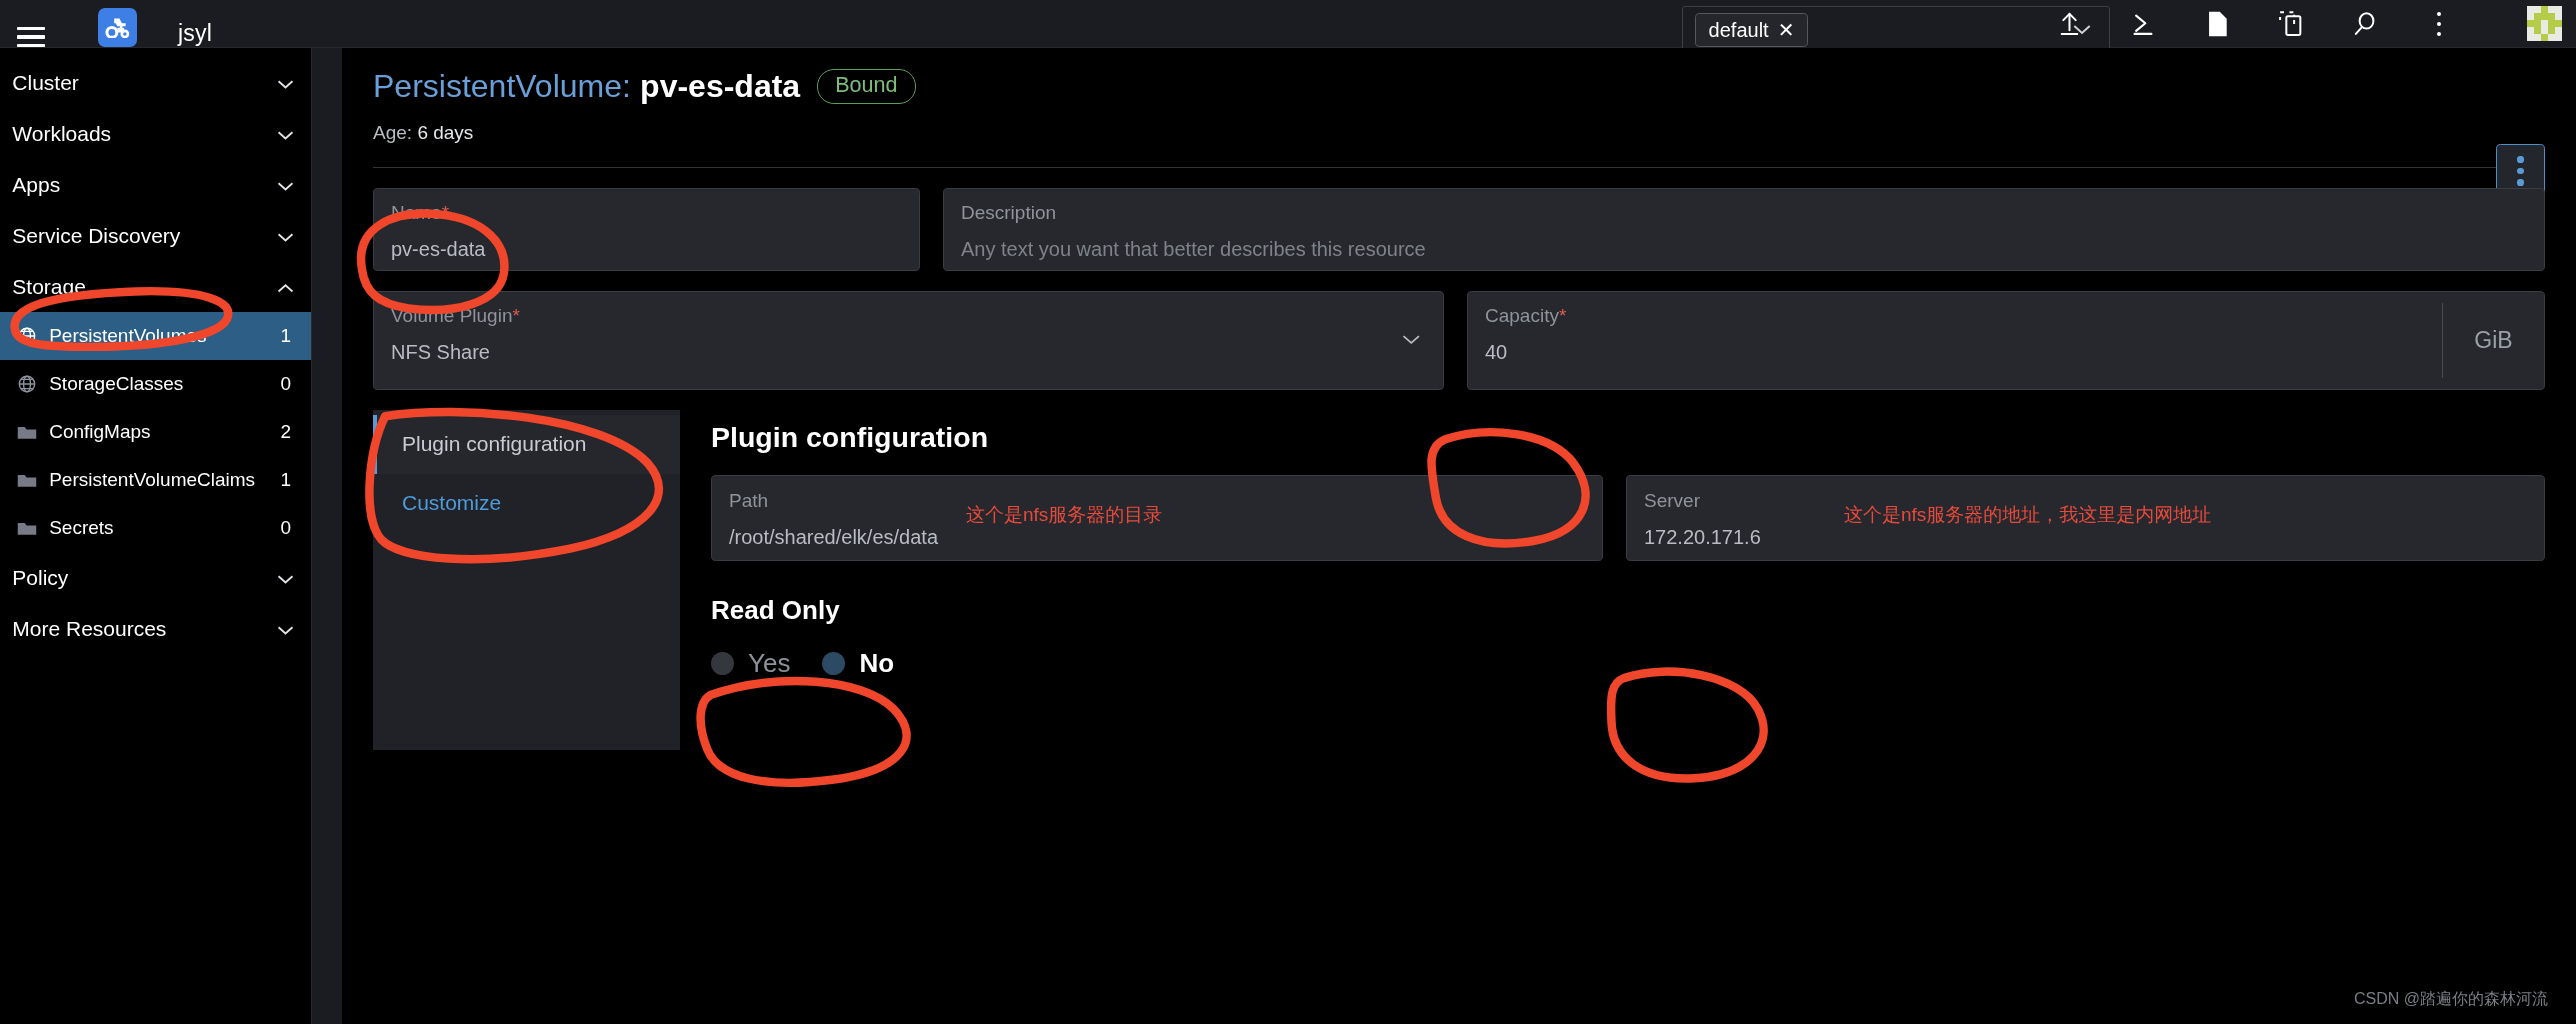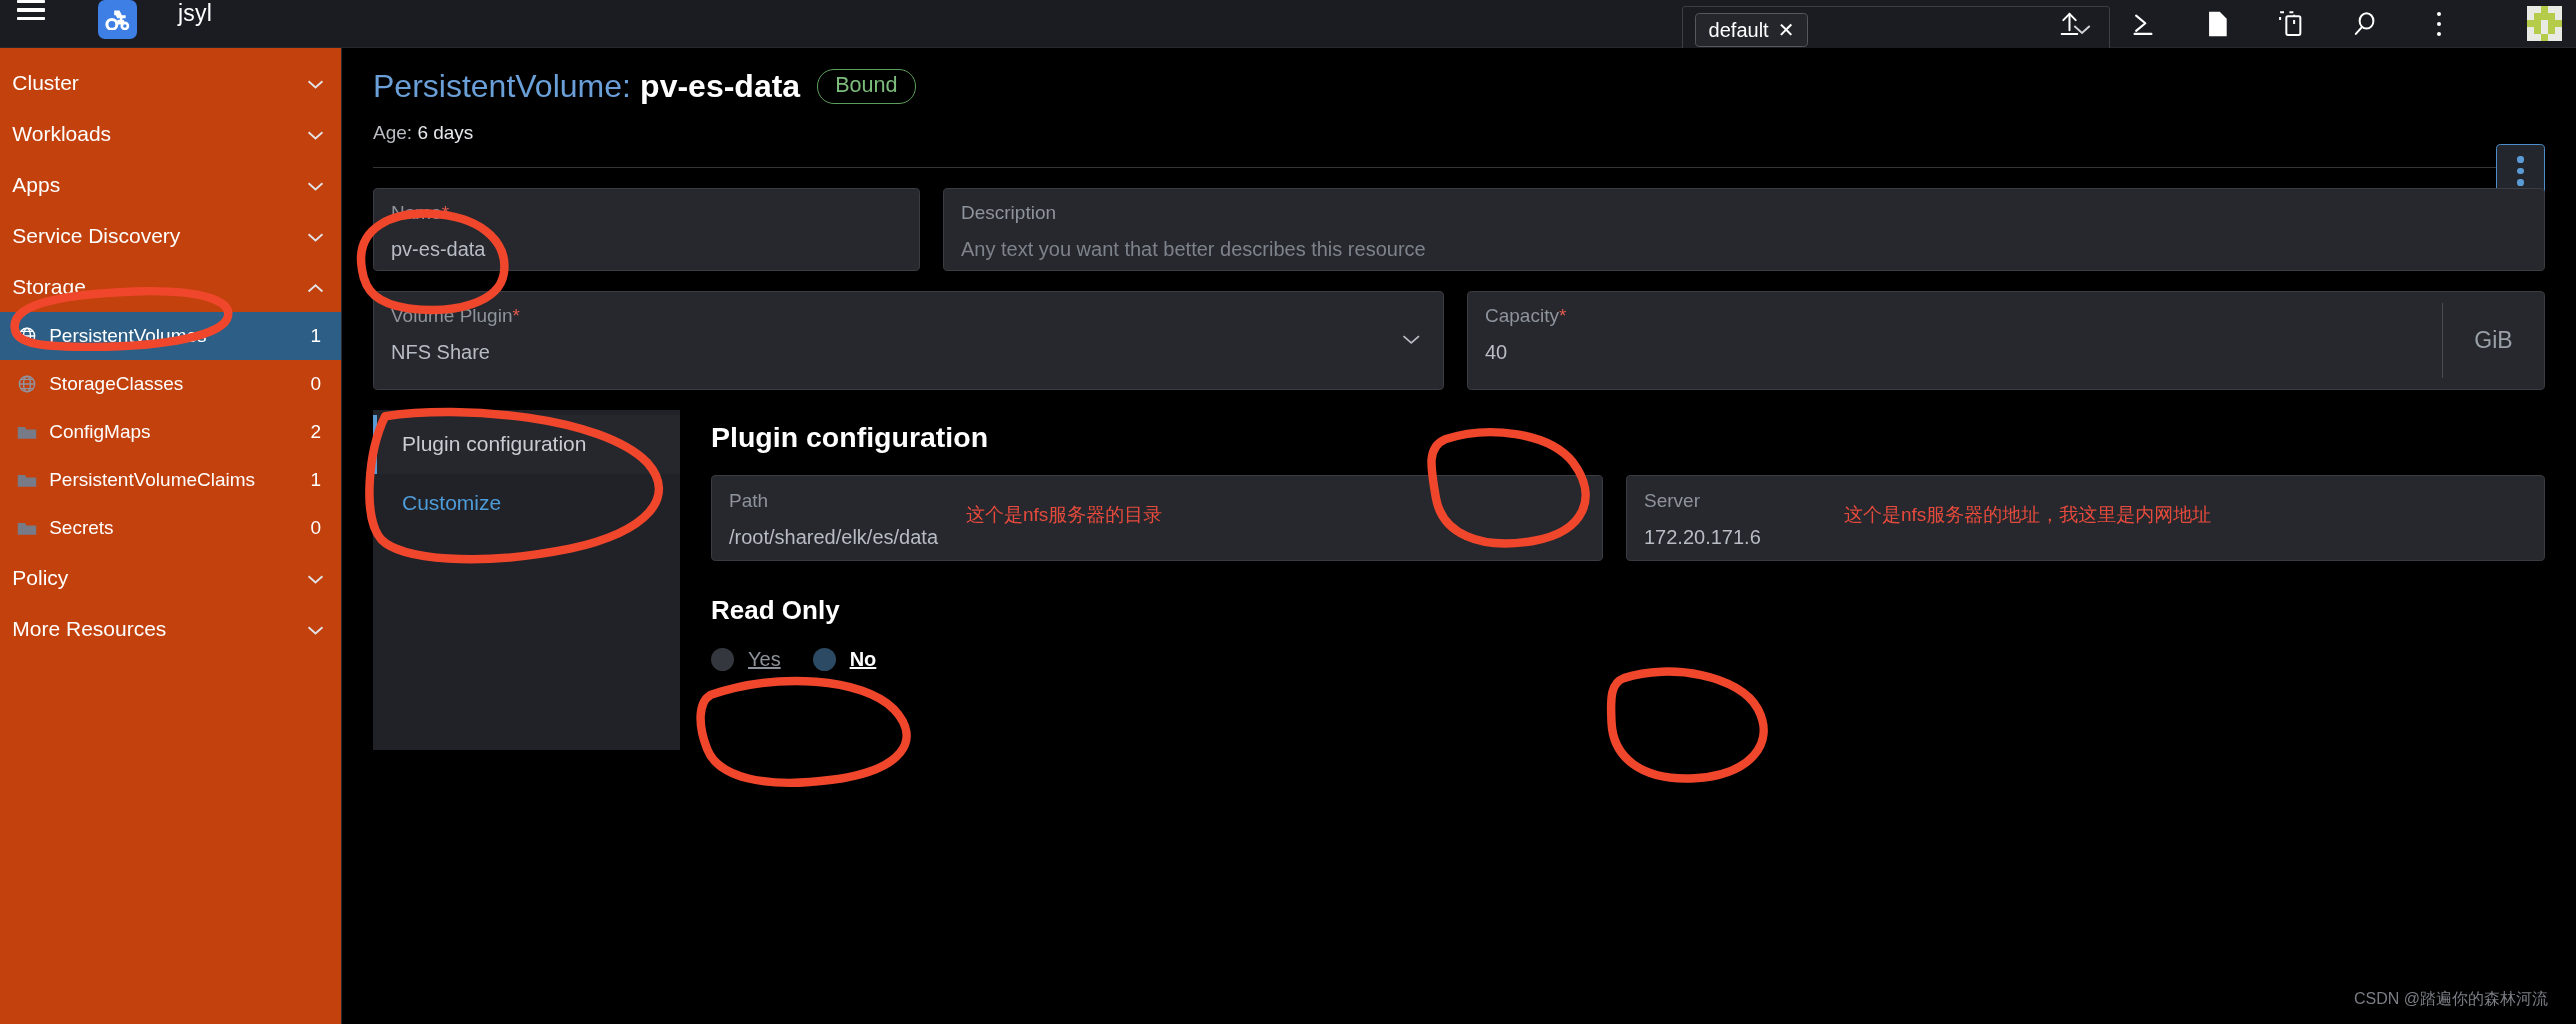--- a/index.html
+++ b/index.html
@@ -11,21 +11,21 @@
     font-family: "Liberation Sans", "DejaVu Sans", sans-serif;
     color: #eaeaea;
     overflow: hidden;
   }
 
   
   .topbar {
     position: absolute; top: 0; left: 0;
     width: 2576px; height: 48px;
     background: #1b1c21;
-    display: flex; align-items: flex-start;
+    display: flex; align-items: flex-end;
     border-bottom: 0.8px solid #26272c;
     gap: 24px;
   }
   .hamburger {
     width: 28px; height: 20px;
     margin-left: 17px; margin-right: 29px;
     display: flex; flex-direction: column; justify-content: space-between;
     cursor: pointer;
   }
   .hamburger span { display:block; height: 3.1px; background: #ffffff; border-radius: 0.8px; }
@@ -71,22 +71,22 @@
   .dots-v i { width:4.6px; height:4.6px; border-radius:50%; background:#fff; display:block; }
 
   .avatar {
     position: absolute; right: 14px; top: 6.2px;
     width: 35px; height: 35px; display:block;
   }
 
   
   .sidebar {
     position: absolute; top: 48px; left: 0;
-    width: 342px; height: 977px;
-    background: #c2410c;
+    width: 312px; height: 977px;
+    background: #000000;
     border-right: 0.8px solid #2a2b31;
     padding-top: 9.2px;
     overflow: hidden;
     text-align: center;
   }
   .nav-group {
     height: 51px; display: flex; align-items: center;
     padding: 0 17px 0 12.3px;
     font-size: 21px; color: #ffffff;
     cursor: pointer;
@@ -197,21 +197,21 @@
 
   .field-path   { width: 892px; height: 86px; }
   .field-server { flex: 1; height: 86px; }
   .note { color: #e64a3c; font-size: 19px; margin-left: 37px; align-self: center; white-space: nowrap; }
 
   .ro-title { margin-top: 34px; font-size: 26px; color: #ffffff; font-weight: 700; }
   .ro-opts { margin-top: 21.6px; display: flex; align-items: center; gap: 32px; }
   .ro-opt { display: flex; align-items: center; gap: 14px; cursor: pointer; }
   .radio { width: 23px; height: 23px; border-radius: 50%; background: #34373d; display:block; }
   .radio.sel { background: #2c4a63; }
-  .ro-label { font-size: 20px; color: #8e939b; text-decoration: underline; }
+  .ro-label { font-size: 26px; color: #8e939b; }
   .ro-label.sel { color: #ffffff; font-weight: 700; }
 
   .watermark {
     position: absolute; right: 28px; bottom: 14px;
     font-size: 16px; color: #7a7d83;
   }
 
   
   .annots { position: absolute; inset: 0; pointer-events: none; }
 </style>

